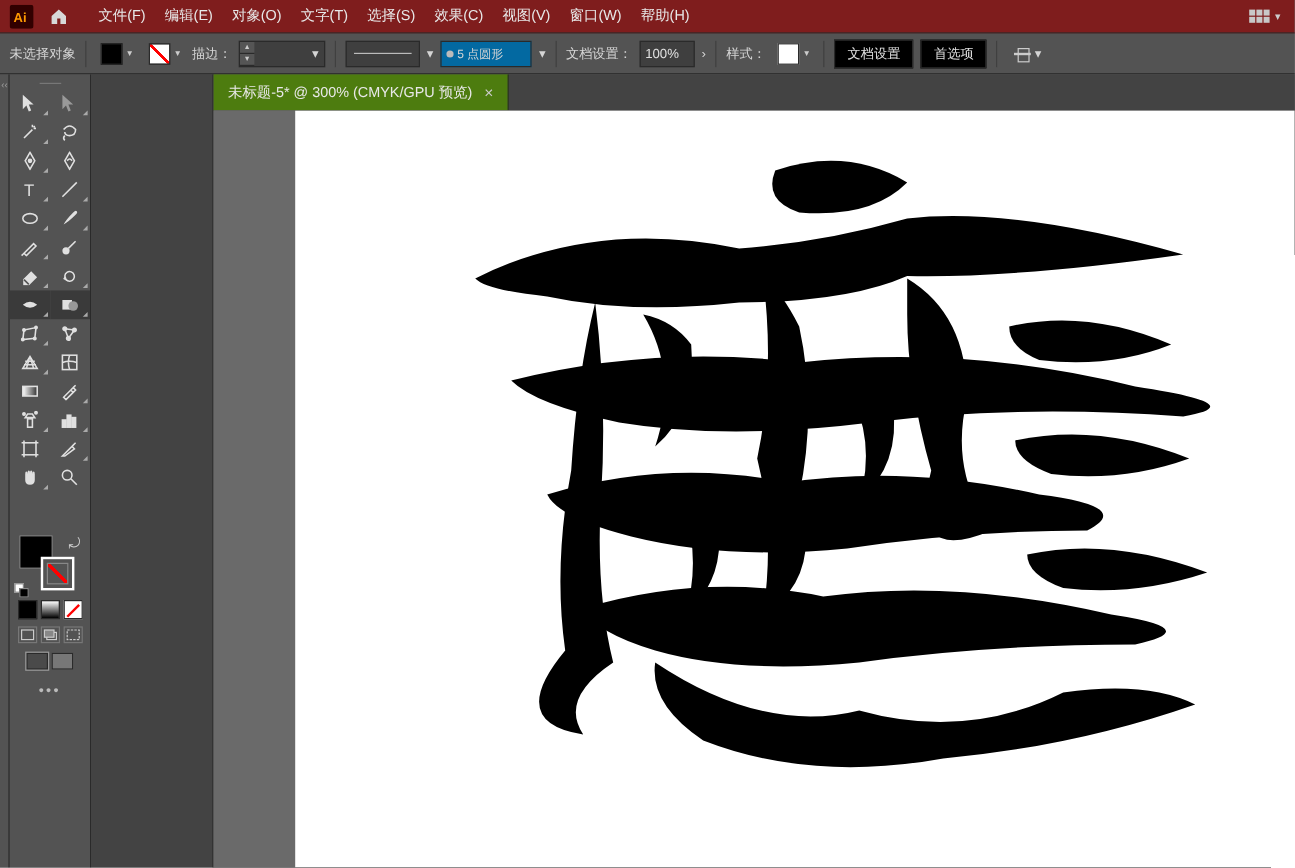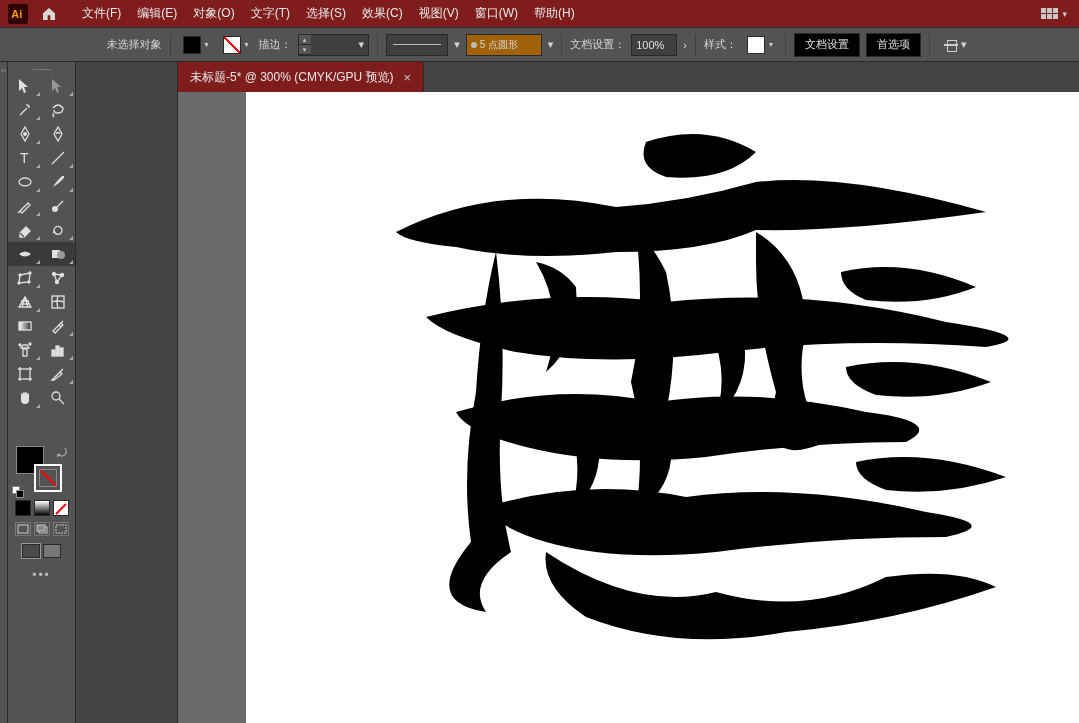--- a/index.html
+++ b/index.html
@@ -11,35 +11,35 @@
 .menubar .logo svg { width: 20px; height: 20px; }
 .menubar .home-icon { width: 22px; height: 22px; display: flex; align-items: center; justify-content: center; margin-right: 14px; cursor: pointer; }
 .menubar .menu-item { padding: 4px 8px; cursor: pointer; font-size: 12px; color: #e8e8e8; }
 .menubar .spacer { flex: 1; }
 .menubar .workspace { display: flex; align-items: center; gap: 4px; padding: 0 6px; }
 .menubar .ws-grid { display: grid; grid-template-columns: repeat(3, 5px); grid-template-rows: repeat(2, 5px); gap: 1px; }
 .menubar .ws-grid span { background: #c8c8c8; }
 .menubar .chev { font-size: 9px; color: #ccc; }
 
 
-.controlbar { height: 34px; background: #535353; display: flex; align-items: center; padding: 0 8px; gap: 6px; border-bottom: 1px solid #2a2a2a; font-size: 11px; color: #d5d5d5; justify-content: center; }
+.controlbar { height: 34px; background: #535353; display: flex; align-items: center; padding: 0 8px; gap: 6px; border-bottom: 1px solid #2a2a2a; font-size: 11px; color: #d5d5d5; }
 .ctl-label { color: #d5d5d5; white-space: nowrap; }
 .swatch { width: 18px; height: 18px; border: 1px solid #2a2a2a; display: inline-block; }
 .swatch.fill { background: #000; }
 .swatch.stroke { background: linear-gradient(to top right, #fff 0 45%, red 45% 55%, #fff 55% 100%); }
 .mini-dd { display: flex; align-items: center; gap: 4px; padding: 2px 4px; }
 .mini-dd .chev { font-size: 8px; color: #ccc; }
 .numfield { display: flex; align-items: center; background: #3f3f3f; border: 1px solid #2a2a2a; height: 22px; }
 .numfield .steppers { width: 12px; display: flex; flex-direction: column; }
 .numfield .steppers span { height: 10px; font-size: 7px; text-align: center; line-height: 10px; color: #ccc; cursor: pointer; background: #555; border-bottom: 1px solid #2a2a2a; }
 .numfield input { width: 44px; background: transparent; border: none; color: #e0e0e0; font-size: 11px; padding: 0 4px; outline: none; }
 .thin-sep { width: 1px; height: 22px; background: #404040; margin: 0 2px; }
 .brush-prev { width: 62px; height: 22px; background: #3f3f3f; border: 1px solid #2a2a2a; display: flex; align-items: center; justify-content: center; }
 .brush-line { width: 48px; height: 1px; background: #bbb; }
-.varwidth { width: 76px; height: 22px; background: #a16207; border: 1px solid #2a2a2a; display: flex; align-items: center; padding: 0 4px; gap: 3px; font-size: 10px; }
+.varwidth { width: 76px; height: 22px; background: #0369a1; border: 1px solid #2a2a2a; display: flex; align-items: center; padding: 0 4px; gap: 3px; font-size: 10px; }
 .dot { width: 6px; height: 6px; border-radius: 50%; background: #bbb; }
 .opac-input { width: 46px; height: 22px; background: #3f3f3f; border: 1px solid #2a2a2a; color: #e0e0e0; font-size: 11px; padding: 0 4px; outline: none; }
 .style-sw { width: 18px; height: 18px; background: #fff; border: 1px solid #2a2a2a; }
 .btn { height: 24px; padding: 0 10px; background: #000000; border: 1px solid #2a2a2a; color: #e0e0e0; font-size: 11px; cursor: pointer; }
 .align-ico { display: flex; align-items: center; gap: 3px; padding: 0 6px; }
 .align-glyph { width: 14px; height: 14px; position: relative; }
 .align-glyph::before, .align-glyph::after { content: ""; position: absolute; background: #ccc; }
 .align-glyph::before { left: 0; top: 6px; width: 14px; height: 2px; }
 .align-glyph::after { left: 3px; top: 2px; width: 8px; height: 10px; border: 1px solid #ccc; background: transparent; }
 
@@ -83,21 +83,21 @@
 .screen-row .s.sel { background: #4a4a4a; outline: 1px solid #999; }
 
 .more-dots { text-align: center; margin-top: 10px; color: #bbb; letter-spacing: 2px; cursor: pointer; }
 
 
 .panel-gap { width: 102px; background: #434343; border-right: 1px solid #2a2a2a; }
 
 
 .canvas-area { flex: 1; display: flex; flex-direction: column; background: #535353; }
 .tabstrip { height: 30px; background: #434343; display: flex; align-items: stretch; }
-.doc-tab { display: flex; align-items: center; gap: 10px; padding: 0 12px; background: #7f1d1d; border-right: 1px solid #2a2a2a; color: #e8e8e8; font-size: 12px; }
+.doc-tab { display: flex; align-items: center; gap: 10px; padding: 0 12px; background: #4d7c0f; border-right: 1px solid #2a2a2a; color: #e8e8e8; font-size: 12px; }
 .doc-tab .close { font-size: 13px; color: #ccc; cursor: pointer; }
 .canvas-viewport { flex: 1; display: flex; }
 .artboard-wrap { flex: 1; background: #6a6a6a; overflow: hidden; display: flex; }
 .left-gutter { width: 68px; background: #6a6a6a; }
 .artboard { flex: 1; background: #fff; position: relative; }
 .artboard svg { position: absolute; left: 40px; top: 20px; }
 </style>
 </head>
 <body>
 

